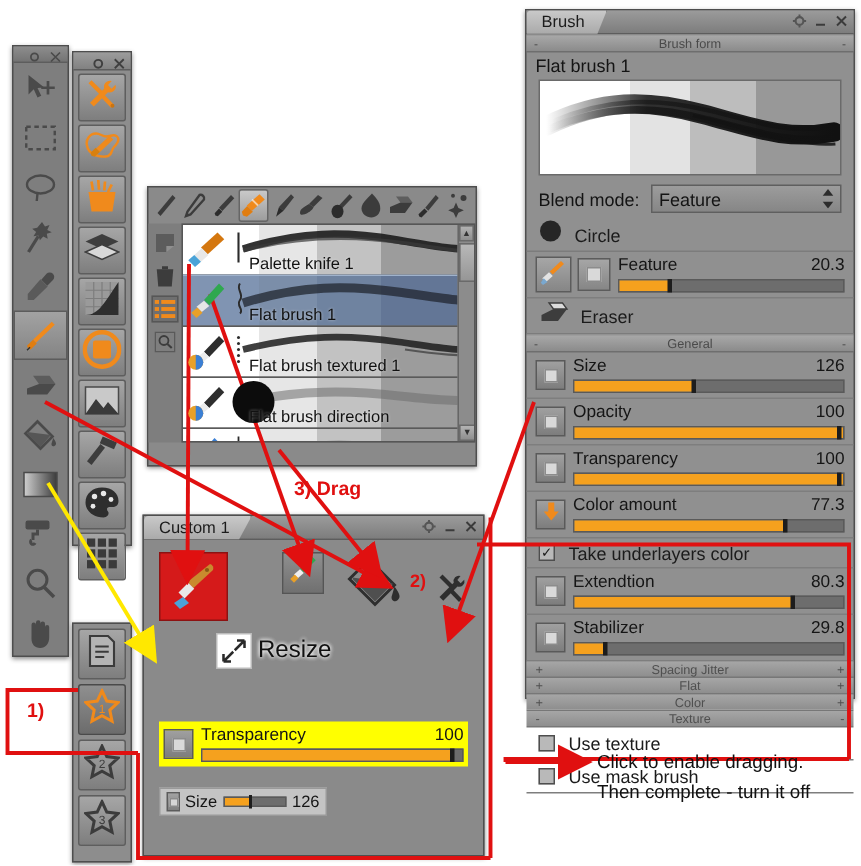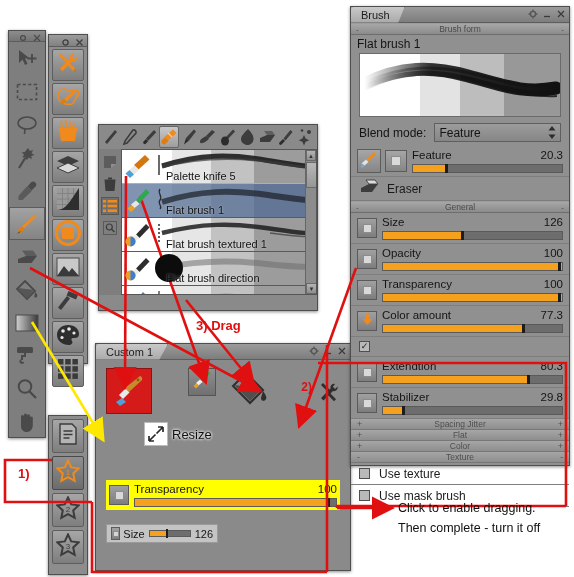--- a/index.html
+++ b/index.html
@@ -87,36 +87,36 @@
   .brow .div { position:absolute; left:34px; top:4px; z-index:3;}
   .brow .strokeimg { position:absolute; left:38px; top:2px; right:2px; height:22px; z-index:2;}
   .brow .nm { position:absolute; left:44px; bottom:1px; font-size:11px; color:#111; z-index:4; text-shadow:0 0 2px rgba(255,255,255,.5);}
   .brow.sel .nm { color:#101010; }
   .bp-scroll { position:absolute; right:0; top:0; bottom:0; width:11px; background:#8c8c8c; border-left:1px solid #666; z-index:6;}
   .sb-arrow { height:11px; background:linear-gradient(#b3b3b3,#8e8e8e); border:1px solid #6a6a6a;
               display:flex;align-items:center;justify-content:center; font-size:6px; color:#333;}
   .sb-thumb { position:absolute; top:12px; left:0; width:11px; height:26px; background:linear-gradient(#b8b8b8,#969696); border:1px solid #6a6a6a;}
 
   
-  #custom { left:95px; top:343px; width:256px; height:228px; }
+  #custom { left:95px; top:343px; width:228px; height:228px; }
   .cust-body { padding:8px 10px; position:relative; }
   .cust-icon-red {
     width:46px;height:46px;background:#d51a1a;border:1px solid #8d1212;
     display:flex;align-items:center;justify-content:center;
   }
   .cust-icon-grey {
     width:28px;height:28px;background:linear-gradient(#8f8f8f,#707070);border:1px solid #555;
     display:flex;align-items:center;justify-content:center;
   }
   .resize-chip {
     position:absolute; left:48px; top:62px;
     display:flex; align-items:center;
   }
   .resize-box { width:24px;height:24px;background:#fff;border:1px solid #bbb;display:flex;align-items:center;justify-content:center;}
-  .resize-lbl { font-size:13px; color:#111; margin-left:4px; text-shadow:0 0 3px #fff,0 0 3px #fff;text-align:right;}
+  .resize-lbl { font-size:16px; color:#111; margin-left:4px; text-shadow:0 0 3px #fff,0 0 3px #fff;text-align:right;}
 
   .hl-yellow { background:#ffff00; padding:2px 3px; }
   .slider-row { position:relative; height:34px; display:flex; align-items:center; }
   .sq-btn { width:20px;height:20px;background:linear-gradient(#a0a0a0,#7d7d7d);border:1px solid #5a5a5a;
             display:flex;align-items:center;justify-content:center;flex:0 0 auto;}
   .sq-inner { width:9px;height:9px;background:#d9d9d9;border:1px solid #8c8c8c;}
   .sl-wrap { flex:1; margin-left:5px; position:relative; }
   .sl-label { font-size:11.5px;color:#151515; line-height:13px; display:flex; justify-content:space-between;}
   .sl-track { height:9px; margin-top:2px; background:#6d6d6d; border:1px solid #5a5a5a; position:relative;}
   .sl-fill { position:absolute;left:0;top:0;bottom:0;background:#f5a11e;}
@@ -551,21 +551,21 @@
               <path d="M22 3 l4.5 4.5 -11 10 -4.5-4.5Z" fill="#d4770f"></path>
               <path d="M11.5 13.5 l4.5 4.5 -5 4.5 -4.5-4.5Z" fill="#e8e8e8"></path>
               <path d="M6.5 18 l4.5 4.5 -4 3.5 -4.5-4.5Z" fill="#4aa3d8"></path>
             </svg>
         </span>
         <span class="div">
           <svg width="6" height="22" viewBox="0 0 6 22">
               <path d="M3 1 V21" stroke="#2b2b2b" stroke-width="1.4"></path>
             </svg>
         </span>
-        <span class="nm">Palette knife 5</span>
+        <span class="nm">Palette knife 1</span>
       </div>
 
       <div class="brow sel">
         <div class="grad"></div>
         <svg class="strokeimg" viewBox="0 0 170 22" preserveAspectRatio="none">
           <path d="M2 16 C40 4 72 4 108 9 C136 13 152 16 168 14" stroke="#20262f" stroke-width="6" fill="none" opacity=".75"></path>
         </svg>
         <span class="ico">
           <svg width="30" height="30" viewBox="0 0 30 30">
               <path d="M23 3 l3.5 3.5 -10 11 -3.5-3.5Z" fill="#2fa84f"></path>
@@ -821,20 +821,28 @@
       <span>Feature</span>
       <span class="arrows">
         <svg width="8" height="13" viewBox="0 0 8 13">
             <path d="M4 0 L7.5 4.5 H.5Z" fill="#2c2c2c"></path>
             <path d="M4 13 L7.5 8.5 H.5Z" fill="#2c2c2c"></path>
           </svg>
       </span>
     </div>
   </div>
 
+  <div class="opt-row">
+    <span>
+      <svg width="16" height="16" viewBox="0 0 16 16">
+          <circle cx="8" cy="8" r="7" fill="#262626"></circle>
+        </svg>
+    </span>
+    <span class="lbl">Circle</span>
+  </div>
 
 
   <div class="srow">
     <span style="width:24px;height:24px;background:linear-gradient(#a6a6a6,#868686);border:1px solid #5c5c5c;display:flex;align-items:center;justify-content:center;">
       <span>
         <svg width="18" height="18" viewBox="0 0 18 18">
             <path d="M14 2 l2 2 -7.5 7 -2-2Z" fill="#f08a1c"></path>
             <path d="M6 9.5 l2.5 2.5 -4.5 4 -2.5-2.5Z" fill="#e3e3e3"></path>
             <path d="M2.5 13.5 l2.5 2.5 -3 2 -1.5-1.5Z" fill="#7aa8cf"></path>
           </svg>
@@ -934,20 +942,21 @@
       </div>
       <div class="sl-track">
           <div class="sl-fill" style="width:78%"></div>
           <div class="sl-knob" style="left:77.5%"></div>
         </div>
     </div>
   </div>
 
   <div class="cbrow">
     <span class="chk">✓</span>
+    <span class="lbl">Take underlayers color</span>
   </div>
 
   <div class="srow">
     <span class="sq-btn">
         <span class="sq-inner"></span>
       </span>
     <div class="sl-wrap">
       <div class="sl-label">
         <span>Extendtion</span>
         <span>80.3</span>

